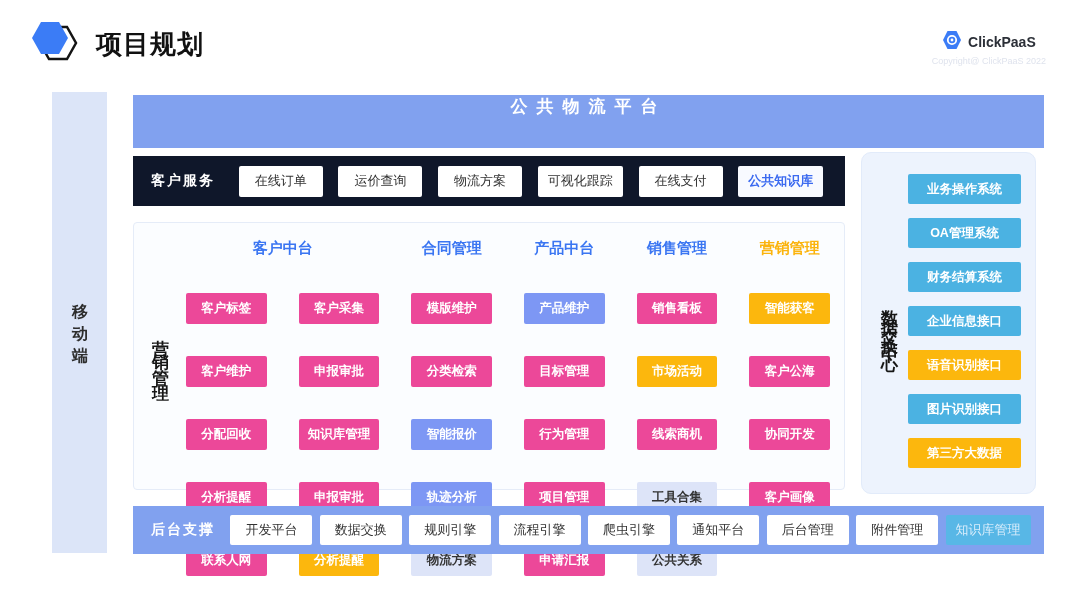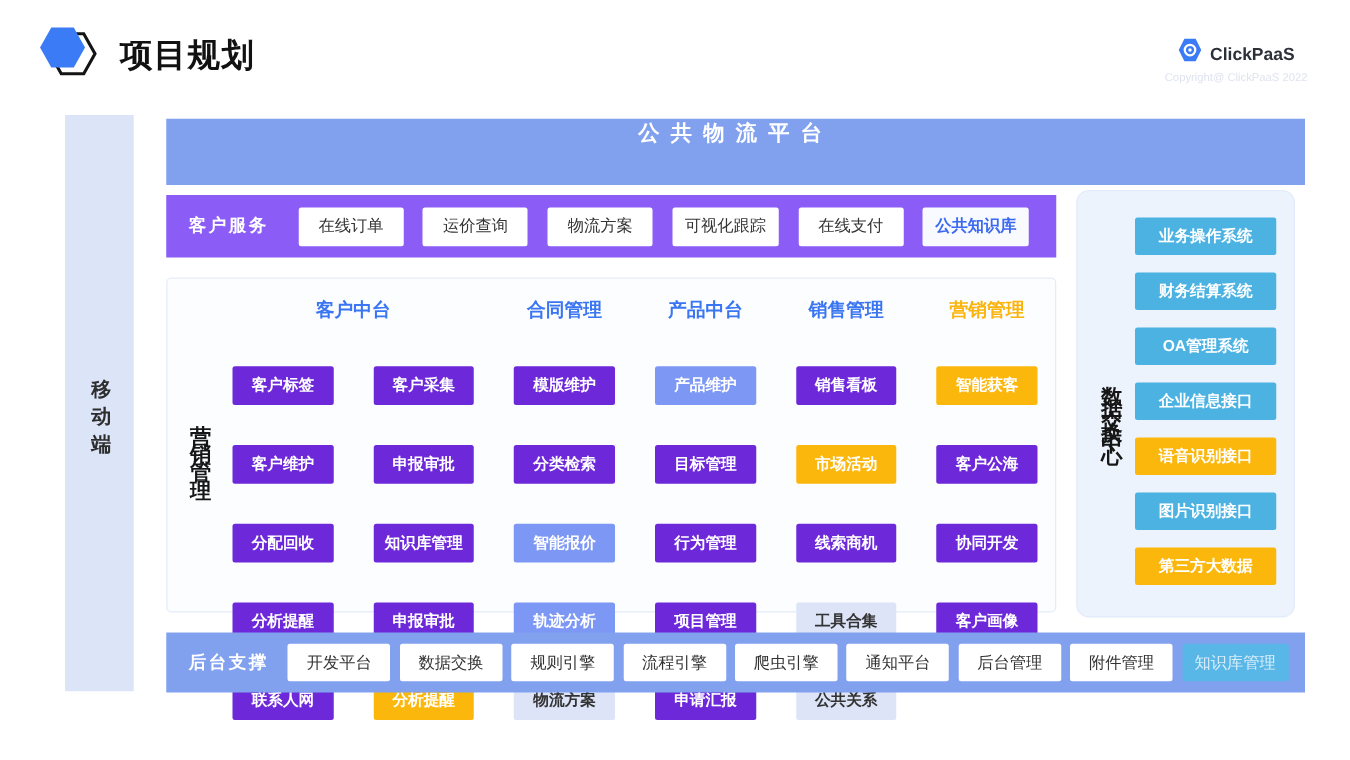--- a/index.html
+++ b/index.html
@@ -19,42 +19,42 @@
   .v-mobile{font-size:16px;letter-spacing:22px;color:#2d2d2d;}
   .v-marketing{font-size:17px;letter-spacing:15px;color:#161616;}
   .v-datacenter{font-size:17px;letter-spacing:9px;color:#161616;}
   
   .left-bar{position:absolute;left:52px;top:92px;width:55px;height:461px;background:#dce5f8;
     display:flex;align-items:center;justify-content:center;}
   
   .top-banner{position:absolute;left:133px;top:95px;width:911px;height:53px;background:#81a1ef;
     color:#fff;font-weight:bold;font-size:17px;letter-spacing:9px;
     display:flex;align-items:flex-start;justify-content:center;}
-  .cs-band{position:absolute;left:133px;top:156px;width:712px;height:50px;background:#8b5cf6;
+  .cs-band{position:absolute;left:133px;top:156px;width:712px;height:50px;background:#0f172a;
     display:flex;align-items:center;}
   .band-label{color:#fff;font-weight:bold;font-size:14px;letter-spacing:2px;margin-left:18px;white-space:nowrap;}
   .band-items{flex:1;display:flex;justify-content:space-evenly;align-items:center;margin:0 6px 0 8px;}
   .btn{height:31px;min-width:84px;padding:0 10px;background:#fff;display:flex;align-items:center;
     justify-content:center;font-size:13px;color:#333;border-radius:2px;box-sizing:border-box;white-space:nowrap;}
   .btn[data-variant="white-blue"]{color:#3b6af0;font-weight:bold;background:#f8faff;}
   .btn[data-variant="sky-light"]{background:#58b7e6;color:#d9edfb;border:none;}
   
   .grid-panel{position:absolute;left:133px;top:222px;width:712px;height:268px;background:#fbfdff;
     border:1px solid #e5ecf8;border-radius:4px;box-sizing:border-box;}
   .side-label{position:absolute;left:15px;top:50%;transform:translateY(-50%);}
   .matrix{position:absolute;left:52px;top:12px;right:14px;display:grid;
     grid-template-columns:repeat(6,1fr);column-gap:13px;row-gap:8px;gap:32px;}
   .mheader{height:26px;display:flex;align-items:center;justify-content:center;
     font-size:15px;font-weight:bold;}
   .mheader[data-variant="blue"]{color:#3b76f2;}
   .mheader[data-variant="orange"]{color:#fbb40d;}
   .mh-span2{grid-column:span 2;}
   .cell{height:31px;display:flex;align-items:center;justify-content:center;font-size:12.5px;
     font-weight:bold;color:#fff;border-radius:2px;}
-  .cell[data-variant="sky"]{background:#6d28d9;}
+  .cell[data-variant="sky"]{background:#ec4899;}
   .cell[data-variant="periwinkle"]{background:#7d97f4;}
   .cell[data-variant="orange"]{background:#fcb70d;}
   .cell[data-variant="light"]{background:#dde4f8;color:#333;}
   
   .right-panel{position:absolute;left:861px;top:152px;width:175px;height:342px;background:#edf3fd;
     border:1px solid #e2ebfa;border-radius:10px;box-sizing:border-box;}
   .rp-label{position:absolute;left:16px;top:50%;transform:translateY(-50%);}
   .rp-items{position:absolute;left:46px;top:21px;right:14px;display:flex;flex-direction:column;gap:14px;}
   .rp-btn{height:30px;display:flex;align-items:center;justify-content:center;font-size:12.5px;
     font-weight:bold;color:#fff;border-radius:2px;}
@@ -154,22 +154,22 @@
     <div class="cell" data-variant="light">物流方案</div>
     <div class="cell" data-variant="sky">申请汇报</div>
     <div class="cell" data-variant="light">公共关系</div>
   </div>
 </div>
 
 <div class="right-panel">
   <span class="rp-label vtext v-datacenter">数据交换中心</span>
   <div class="rp-items">
     <div class="rp-btn" data-variant="sky">业务操作系统</div>
+    <div class="rp-btn" data-variant="sky">OA管理系统</div>
     <div class="rp-btn" data-variant="sky">财务结算系统</div>
-    <div class="rp-btn" data-variant="sky">OA管理系统</div>
     <div class="rp-btn" data-variant="sky">企业信息接口</div>
     <div class="rp-btn" data-variant="orange">语音识别接口</div>
     <div class="rp-btn" data-variant="sky">图片识别接口</div>
     <div class="rp-btn" data-variant="orange">第三方大数据</div>
   </div>
 </div>
 
 <div class="bottom-band">
   <span class="band-label">后台支撑</span>
   <div class="band-items">

